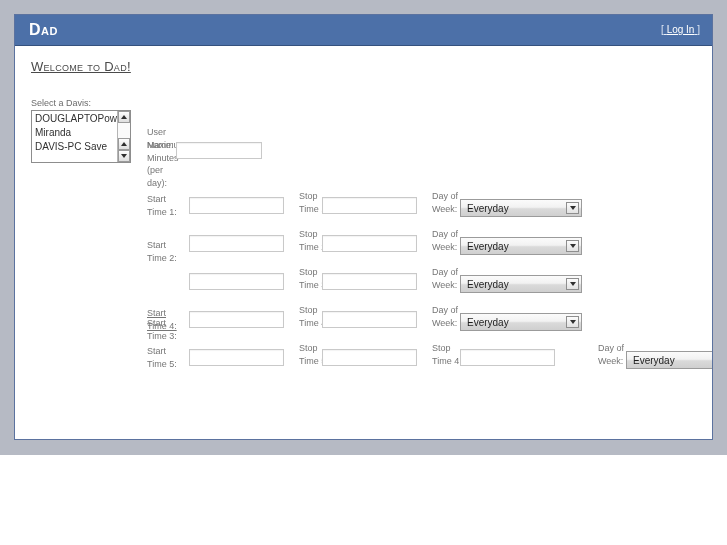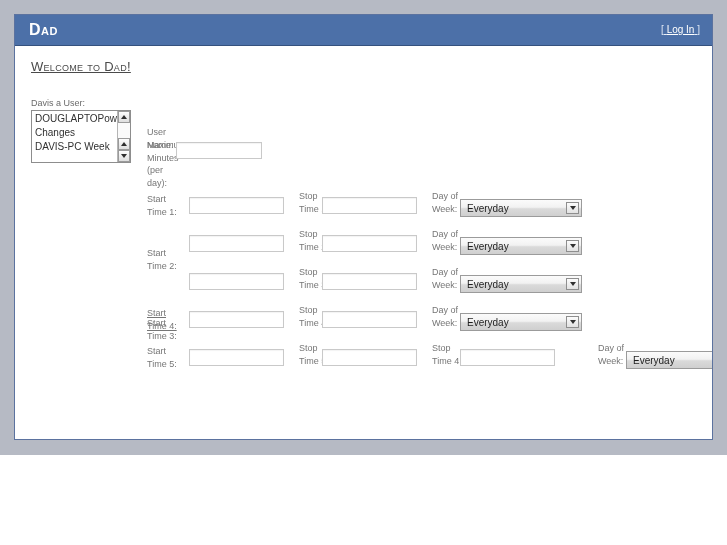--- a/index.html
+++ b/index.html
@@ -243,26 +243,26 @@
       <div class="brand">Dad</div>
       <div class="loginbox">
         <span class="bracket">[</span>
         <span class="login-link">Log In</span>
         <span class="bracket">]</span>
       </div>
     </div>
 
     <div class="welcome">Welcome to Dad!</div>
 
-    <div class="select-user-label">Davis a User:</div>
+    <div class="select-user-label">Select a Davis:</div>
 
     <div class="userlist">
       <div class="userlist-item">DOUGLAPTOPowner</div>
-      <div class="userlist-item">Changes</div>
-      <div class="userlist-item">DAVIS-PC Week</div>
+      <div class="userlist-item">Miranda</div>
+      <div class="userlist-item">DAVIS-PC Save</div>
 
       <div class="lb-scroll">
         <div class="lb-btn">
             <span class="arr arr-up"></span>
           </div>
         <div class="lb-track"></div>
         <div class="lb-btn">
             <span class="arr arr-up"></span>
           </div>
         <div class="lb-btn">
@@ -281,21 +281,21 @@
     <div class="lbl" style="left:284px; top:175px;">Stop Time 1:</div>
     <input class="tinput" style="left: 307px; top: 182px; width: 95px;" value="">
     <div class="lbl" style="left:417px; top:175px;">Day of Week:</div>
     <div class="ddl" style="left:445px; top:184px; width:122px;">
       <span class="ddl-text">Everyday</span>
       <span class="ddl-btn">
           <span class="arr arr-down"></span>
         </span>
     </div>
 
-    <div class="lbl" style="left:132px; top:232px;">Start Time 2:</div>
+    <div class="lbl" style="left:132px; top:224px;">Start Time 2:</div>
     <input class="tinput" style="left: 174px; top: 220px; width: 95px;" value="">
     <div class="lbl" style="left:284px; top:213px;">Stop Time 2:</div>
     <input class="tinput" style="left: 307px; top: 220px; width: 95px;" value="">
     <div class="lbl" style="left:417px; top:213px;">Day of Week:</div>
     <div class="ddl" style="left:445px; top:222px; width:122px;">
       <span class="ddl-text">Everyday</span>
       <span class="ddl-btn">
           <span class="arr arr-down"></span>
         </span>
     </div>

